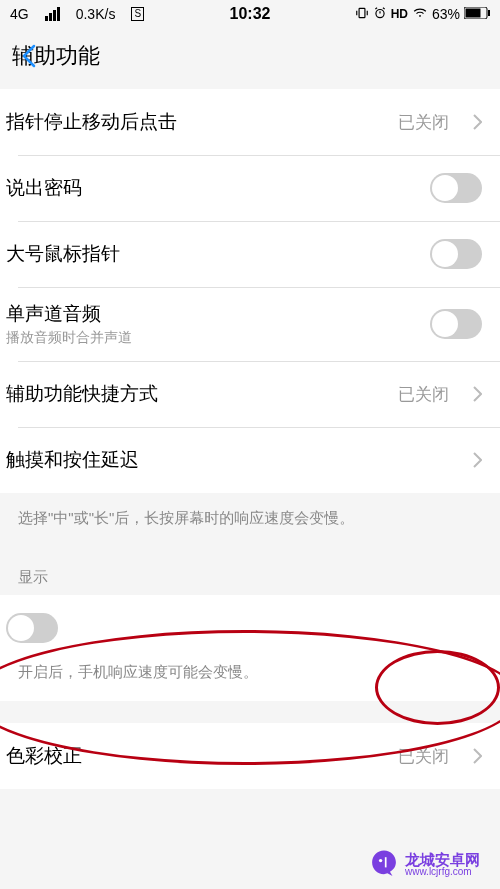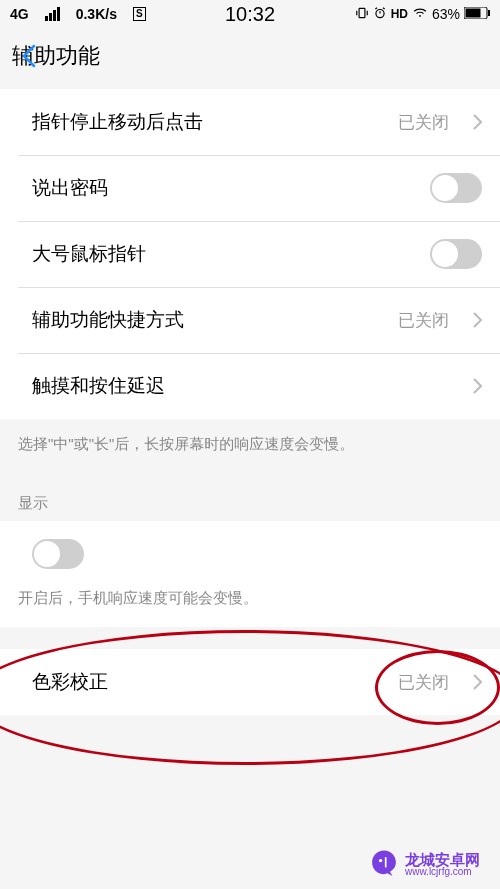--- a/index.html
+++ b/index.html
@@ -14,22 +14,22 @@
   .status-bar {
     height: 28px;
     display: flex;
     align-items: center;
     justify-content: space-between;
     padding: 0 10px;
     font-size: 14px;
     color: #000;
     background: #f5f5f5;
   }
-  .status-left { display: flex; align-items: center; gap: 16px; font-weight: bold; }
-  .status-center { position: absolute; left: 50%; transform: translateX(-50%); font-size: 20px; font-weight: 400; text-align: right;}
+  .status-left { display: flex; align-items: center; gap: 16px; }
+  .status-center { position: absolute; left: 50%; transform: translateX(-50%); font-size: 16px; font-weight: 700; text-align: right;}
   .status-right { display: flex; align-items: center; gap: 4px; }
   .header {
     height: 55px;
     display: flex;
     align-items: center;
     justify-content: flex-start;
     position: relative;
     background: #f5f5f5;
     padding-left: 12px;
   }
@@ -48,21 +48,21 @@
   }
   .title {
     font-size: 22px;
     color: #000;
     font-weight: 400;
   }
   .list { margin-top: 6px; }
   .row {
     background: #fff;
     min-height: 66px;
-    padding: 14px 18px 14px 32px;
+    padding: 14px 18px 14px 6px;
     display: flex;
     align-items: center;
     justify-content: space-between;
     position: relative;
   }
   .row + .row::before {
     content: "";
     position: absolute;
     left: 18px;
     right: 0;
@@ -230,20 +230,29 @@
 
   <div class="row">
     <div class="row-left">
         <div class="row-label">大号鼠标指针</div>
       </div>
     <div class="row-right">
         <div class="toggle"></div>
       </div>
   </div>
 
+  <div class="row">
+    <div class="row-left">
+      <div class="row-label">单声道音频</div>
+      <div class="row-sub">播放音频时合并声道</div>
+    </div>
+    <div class="row-right">
+        <div class="toggle"></div>
+      </div>
+  </div>
 
   <div class="row">
     <div class="row-left">
         <div class="row-label">辅助功能快捷方式</div>
       </div>
     <div class="row-right">
       <span class="value-text">已关闭</span>
       <span class="chevron">
           <svg width="9" height="16" viewBox="0 0 9 16">
             <polyline points="1,1 8,8 1,15" fill="none" stroke="#bbb" stroke-width="2"></polyline>

